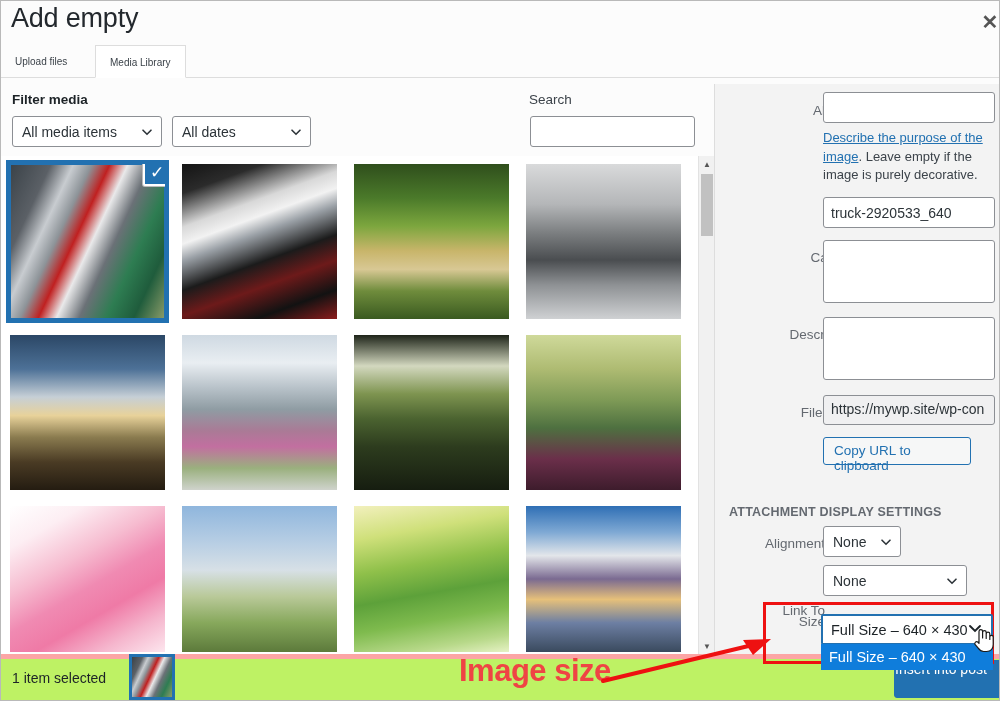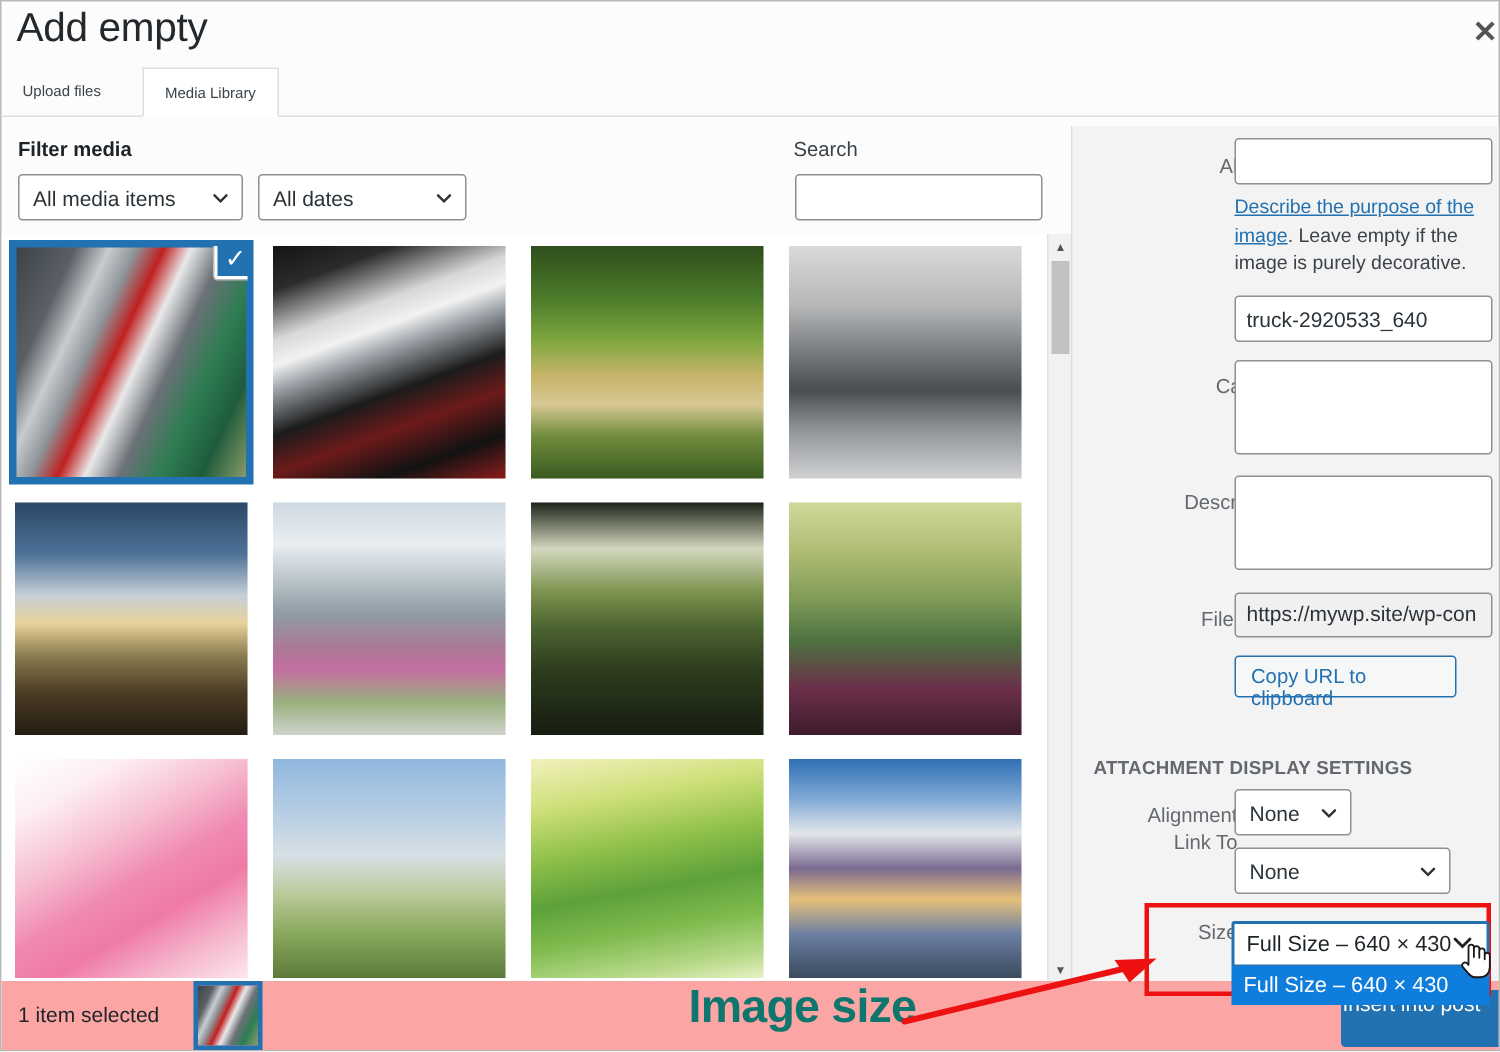--- a/index.html
+++ b/index.html
@@ -239,22 +239,22 @@
     font-weight: bold;
     color: #646970;
     letter-spacing: 0.2px;
   }
 
   
   .bottom-bar {
     position: absolute;
     left: 0; top: 653px;
     width: 1000px; height: 48px;
-    background: #fca5a5;
-    border-top: 3px solid #fca5a5;
+    background: #bef264;
+    border-top: 5px solid #fca5a5;
   }
   .selected-count {
     position: absolute;
     left: 11px; top: 11px;
     font-size: 14px;
     color: #1d2327;
   }
   .clear-link {
     position: absolute;
     left: 11px; top: 31px;
@@ -330,21 +330,21 @@
     width: 231px; height: 62px;
     border: 3px solid #ee1111;
     z-index: 25;
     pointer-events: none;
   }
   .anno-text {
     position: absolute;
     left: 458px; top: 652px;
     font-size: 31px;
     font-weight: bold;
-    color: #0f766e;
+    color: #ef4444;
     font-family: "Liberation Sans", sans-serif;
     letter-spacing: -0.5px;
     z-index: 25;
   }
   .anno-arrow {
     position: absolute;
     left: 600px; top: 630px;
     width: 180px; height: 56px;
     z-index: 25;
     pointer-events: none;
@@ -465,21 +465,21 @@
     <div class="field-label" style="left:20px; top:452px;">Alignment</div>
     <div class="wp-select" style="left:108px; top:442px; width:78px; height:31px;">
       <span>None</span>
       <span class="caret">
         <svg viewBox="0 0 12 12" width="12" height="12">
             <path d="M2 4.2 L6 8.2 L10 4.2" stroke="#2c3338" stroke-width="1.6" fill="none" stroke-linecap="round"></path>
           </svg>
       </span>
     </div>
 
-    <div class="field-label" style="left:20px; top:470px;">Link To</div>
+    <div class="field-label" style="left:20px; top:519px;">Link To</div>
     <div class="wp-select" style="left:108px; top:481px; width:144px; height:31px;">
       <span>None</span>
       <span class="caret">
         <svg viewBox="0 0 12 12" width="12" height="12">
             <path d="M2 4.2 L6 8.2 L10 4.2" stroke="#2c3338" stroke-width="1.6" fill="none" stroke-linecap="round"></path>
           </svg>
       </span>
     </div>
 
     <div class="field-label" style="left:20px; top:530px;">Size</div>

